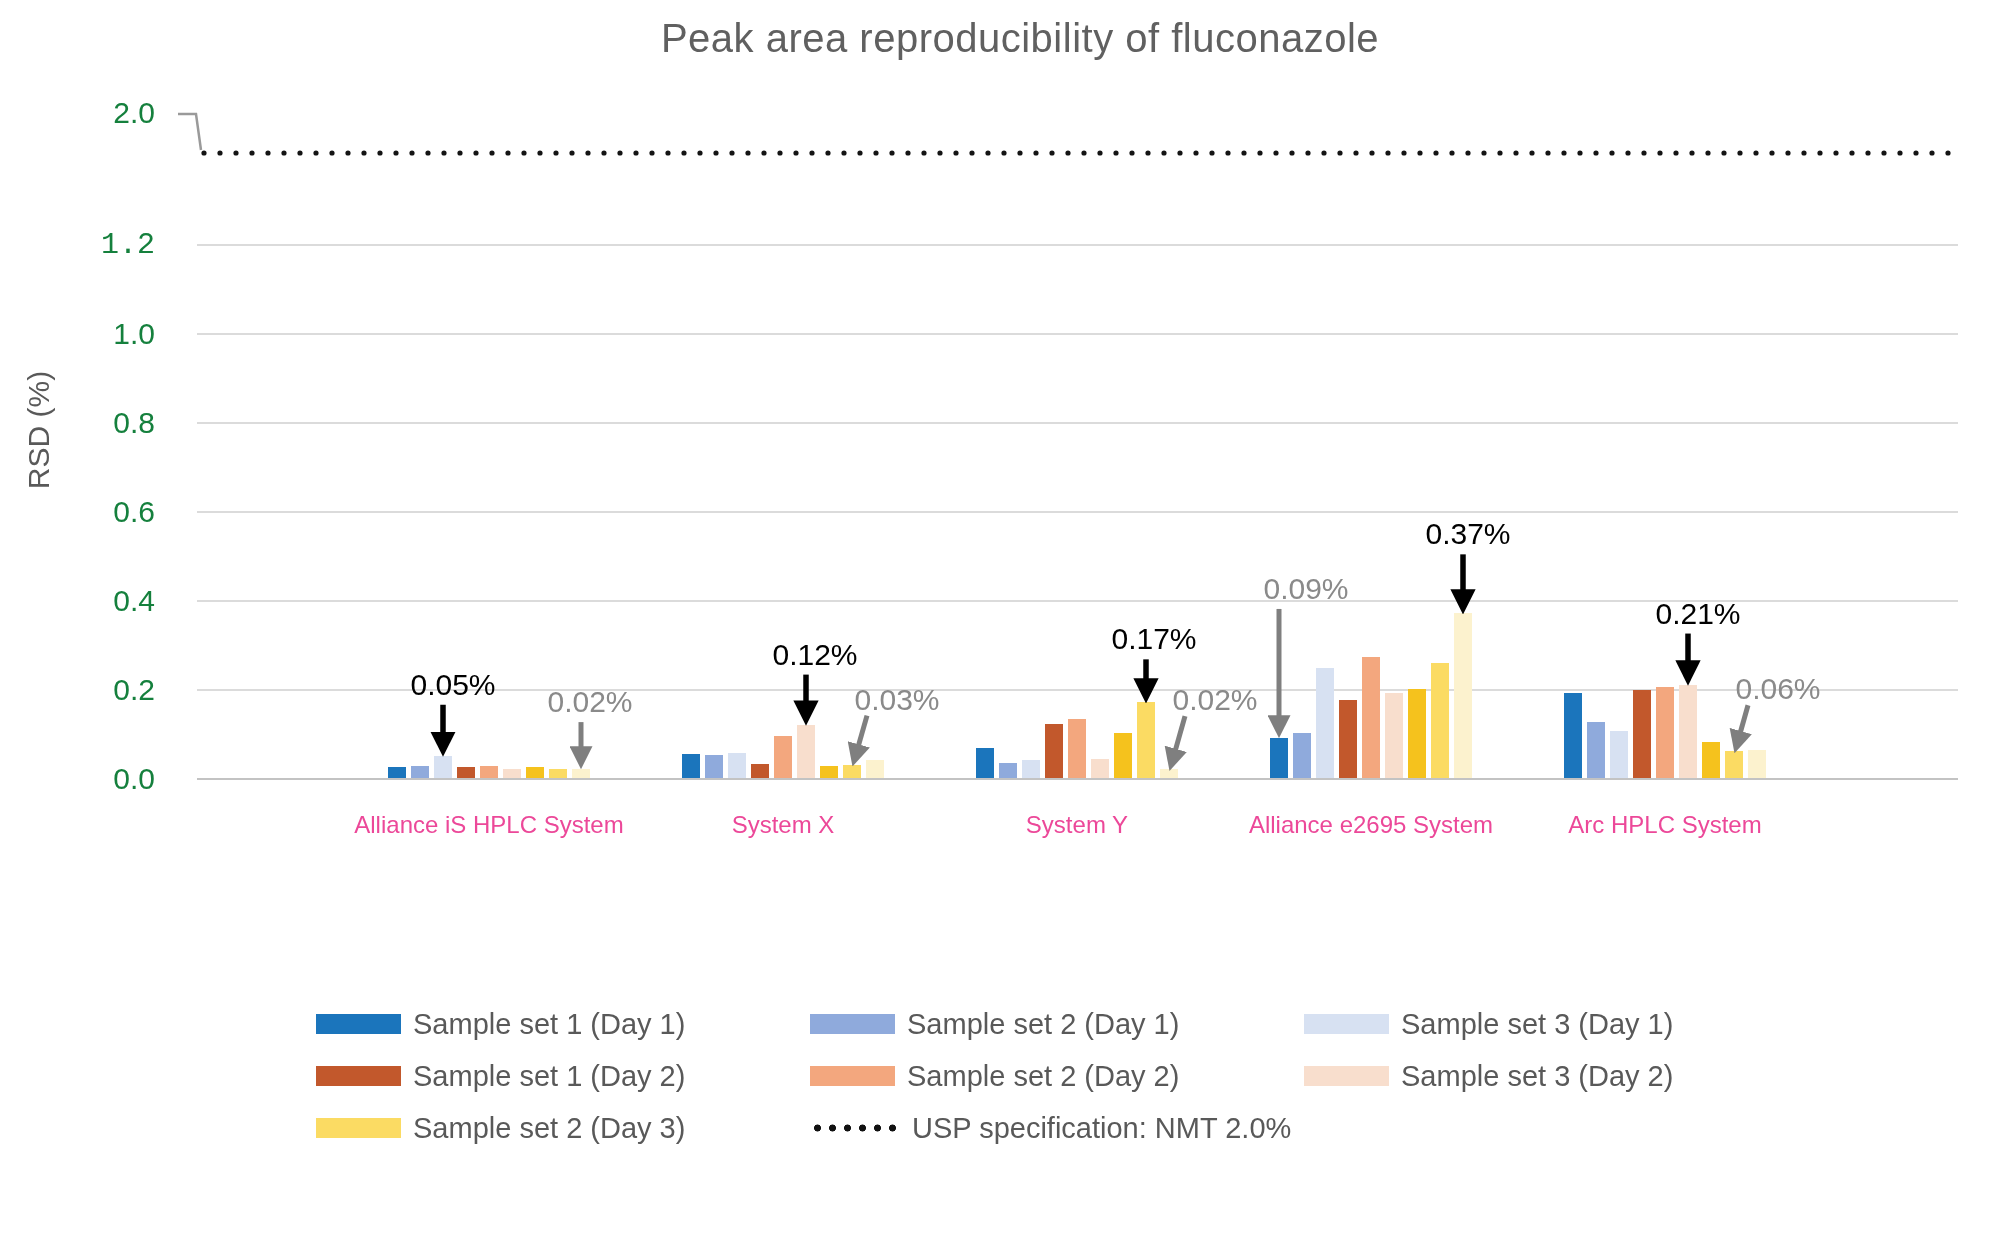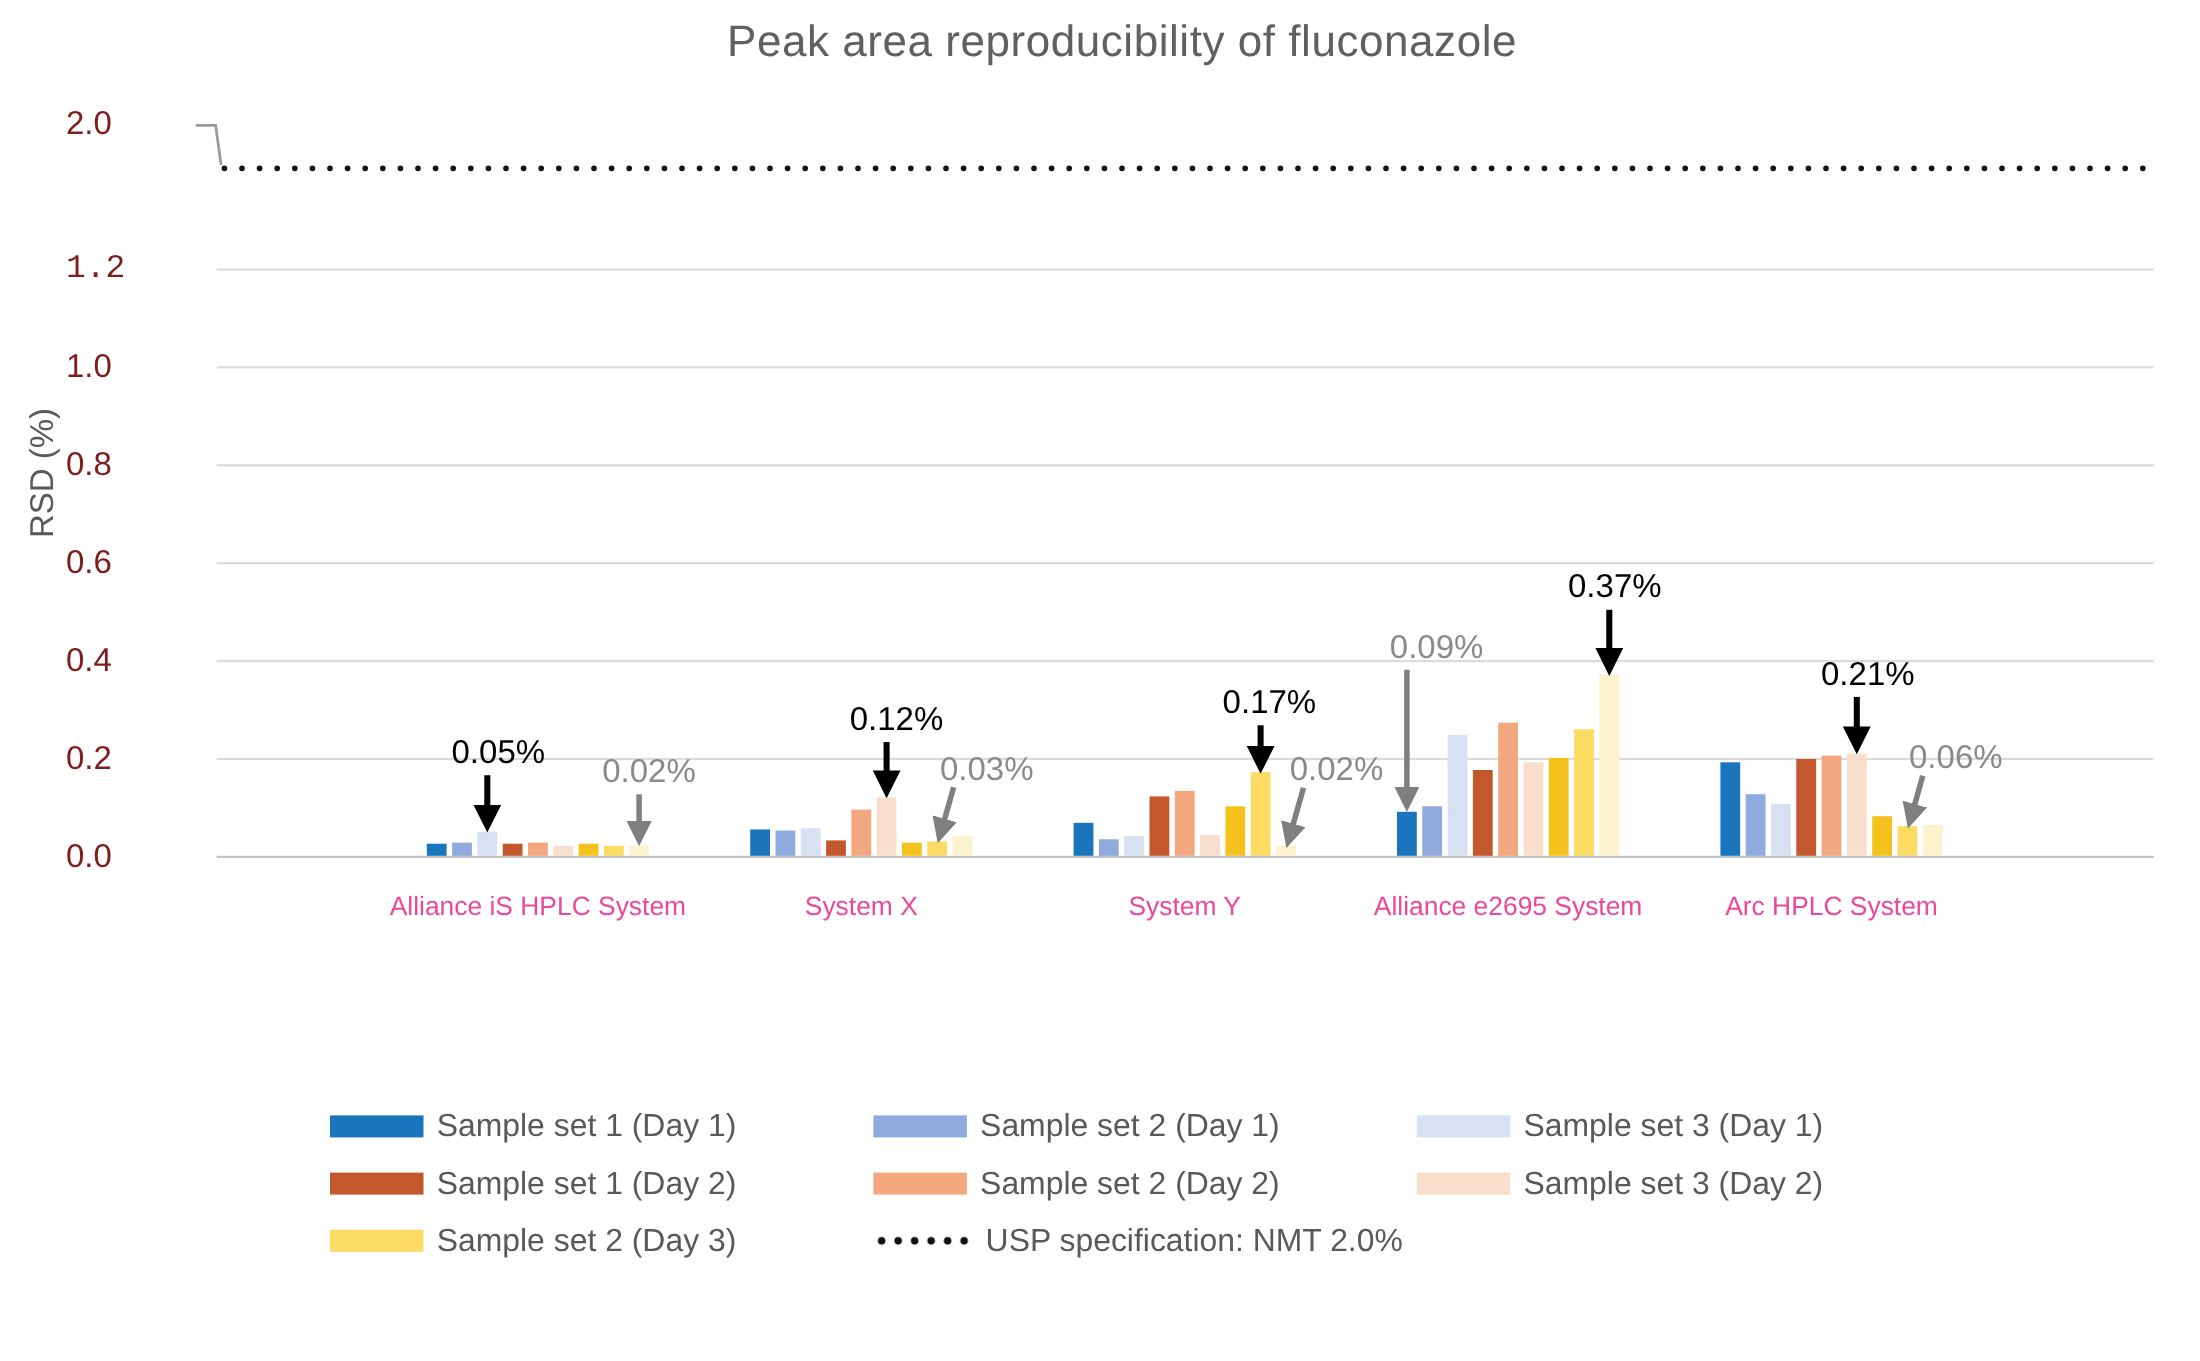--- a/index.html
+++ b/index.html
@@ -2,28 +2,28 @@
 <html><head>
 <meta charset="utf-8">
 <style>
   html,body{margin:0;padding:0;background:#ffffff;}
   body{font-family:"Liberation Sans", sans-serif;}
   .stage{position:relative;width:2000px;height:1237px;background:#ffffff;overflow:hidden;color:#595959;}
   .chart-title{position:absolute;left:20px;top:16px;width:2000px;text-align:center;font-size:40px;color:#606060;letter-spacing:0.5px;}
   .y-axis-title{position:absolute;left:-32px;top:414px;width:140px;height:32px;transform:rotate(-90deg);font-size:30px;text-align:center;color:#595959;}
   .gridline{position:absolute;left:197px;width:1761px;height:2px;background:#DBDBDB;}
   .baseline{position:absolute;left:197px;width:1761px;height:2px;background:#C3C3C3;}
-  .y-tick{position:absolute;left:60px;width:95px;font-size:30px;color:#7f1d1d;line-height:32px;}
+  .y-tick{position:absolute;left:60px;width:95px;text-align:right;font-size:30px;color:#15803d;line-height:32px;}
   .bar{position:absolute;}
   .x-cat{position:absolute;width:300px;text-align:center;font-size:24px;line-height:37px;color:#ec4899;}
   .anno{position:absolute;font-size:30px;white-space:nowrap;transform:translate(-50%,-50%);}
   .anno.max{color:#000000;}
   .anno.min{color:#8A8A8A;}
   .overlay{position:absolute;left:0;top:0;}
-  .legend{position:absolute;left:300px;top:998px;display:grid;grid-template-columns:494px 494px 494px;grid-auto-rows:52px;align-items:center;}
+  .legend{position:absolute;left:316px;top:998px;display:grid;grid-template-columns:494px 494px 494px;grid-auto-rows:52px;align-items:center;}
   .legend-item{display:flex;align-items:center;gap:12px;font-size:29px;color:#595959;white-space:nowrap;}
   .legend-swatch{width:85px;height:20px;flex:0 0 auto;}
   .legend-dots{width:90px;height:8px;flex:0 0 auto;
     background-image:radial-gradient(circle,#111111 3.2px,rgba(0,0,0,0) 3.8px);
     background-size:15px 8px;background-repeat:repeat-x;background-position:0 center;}
 </style>
 </head>
 <body>
 
 <div class="stage">

